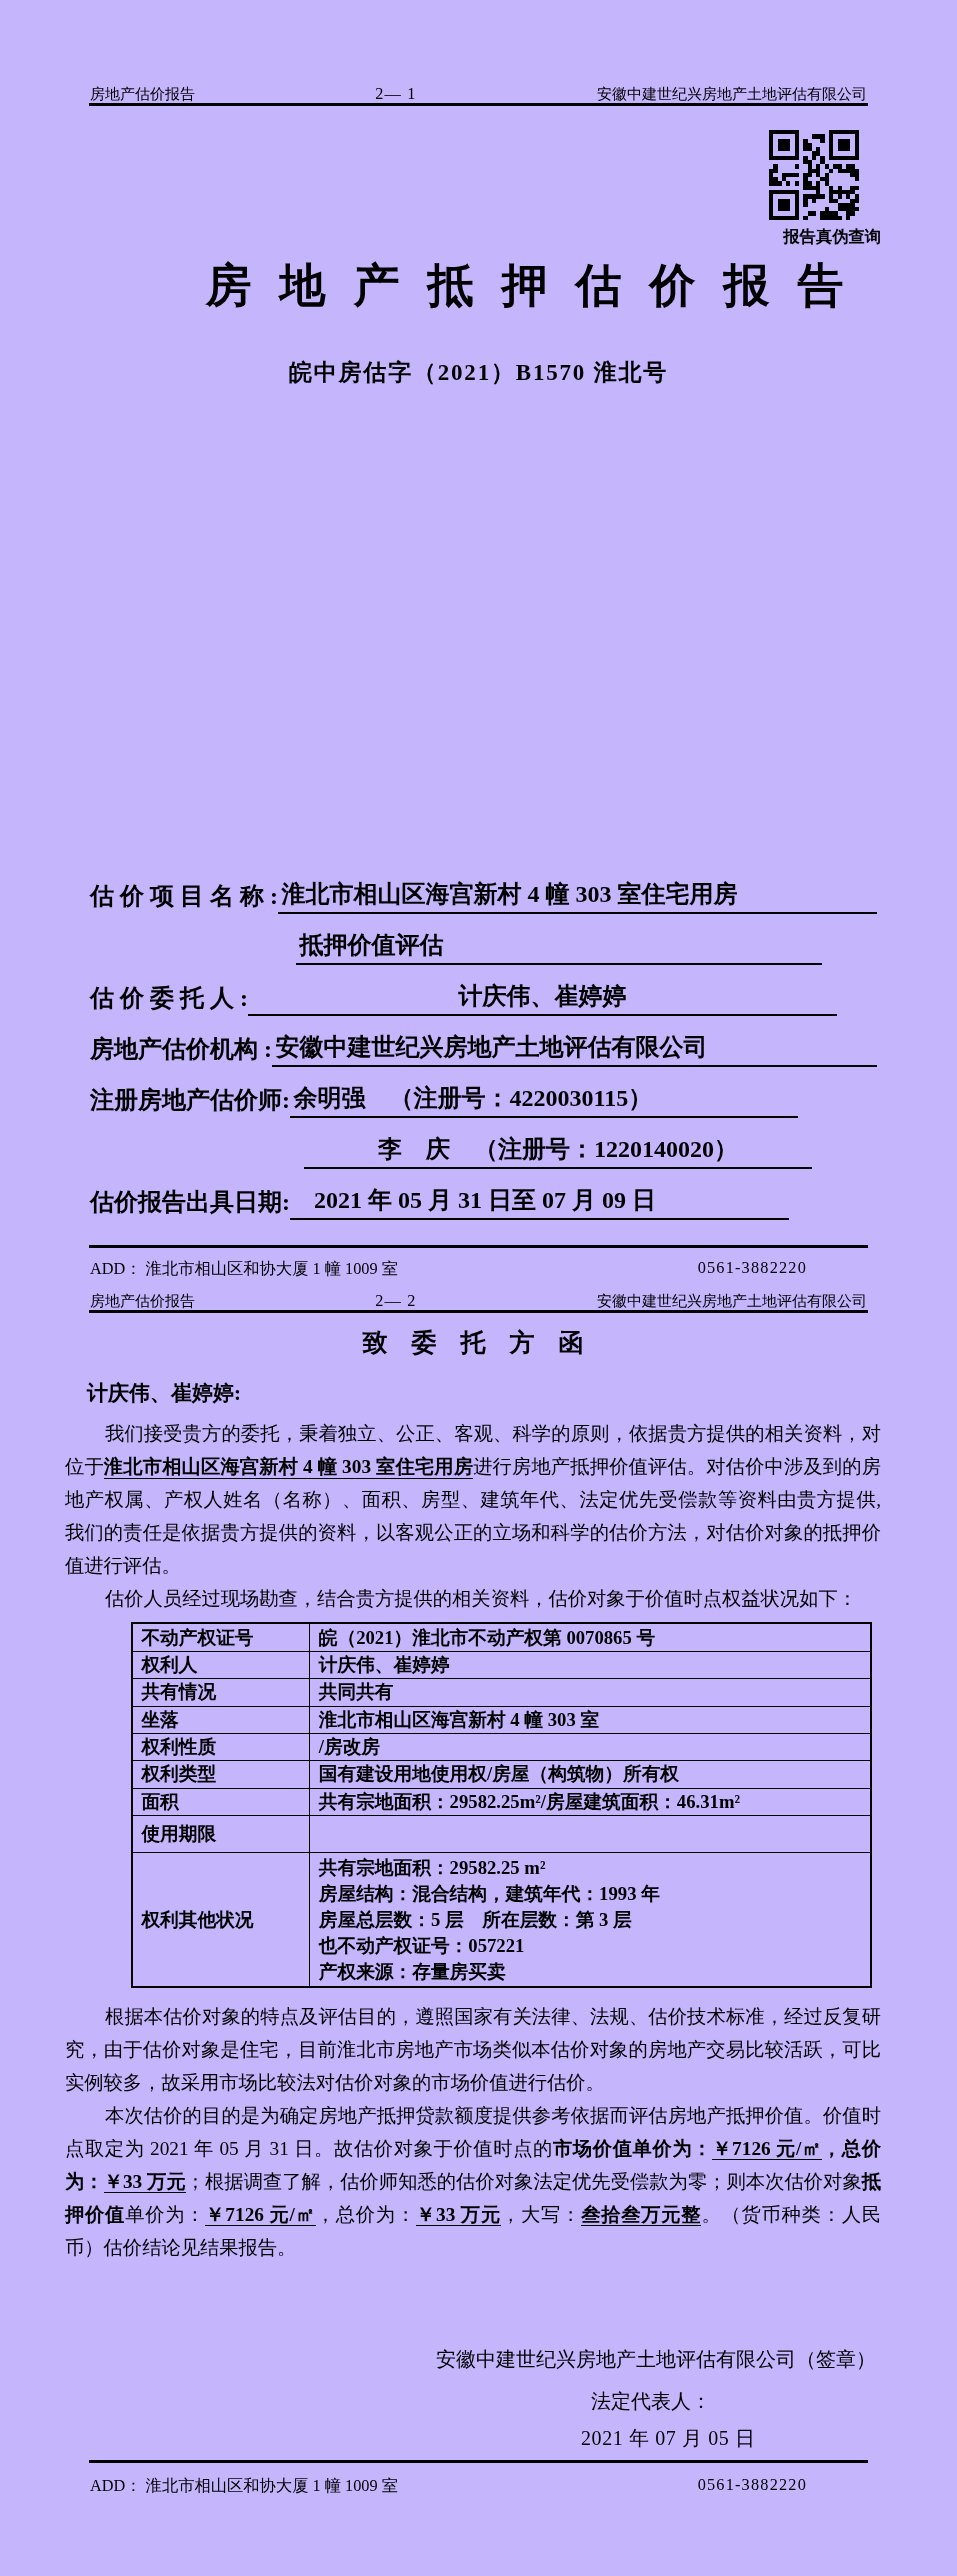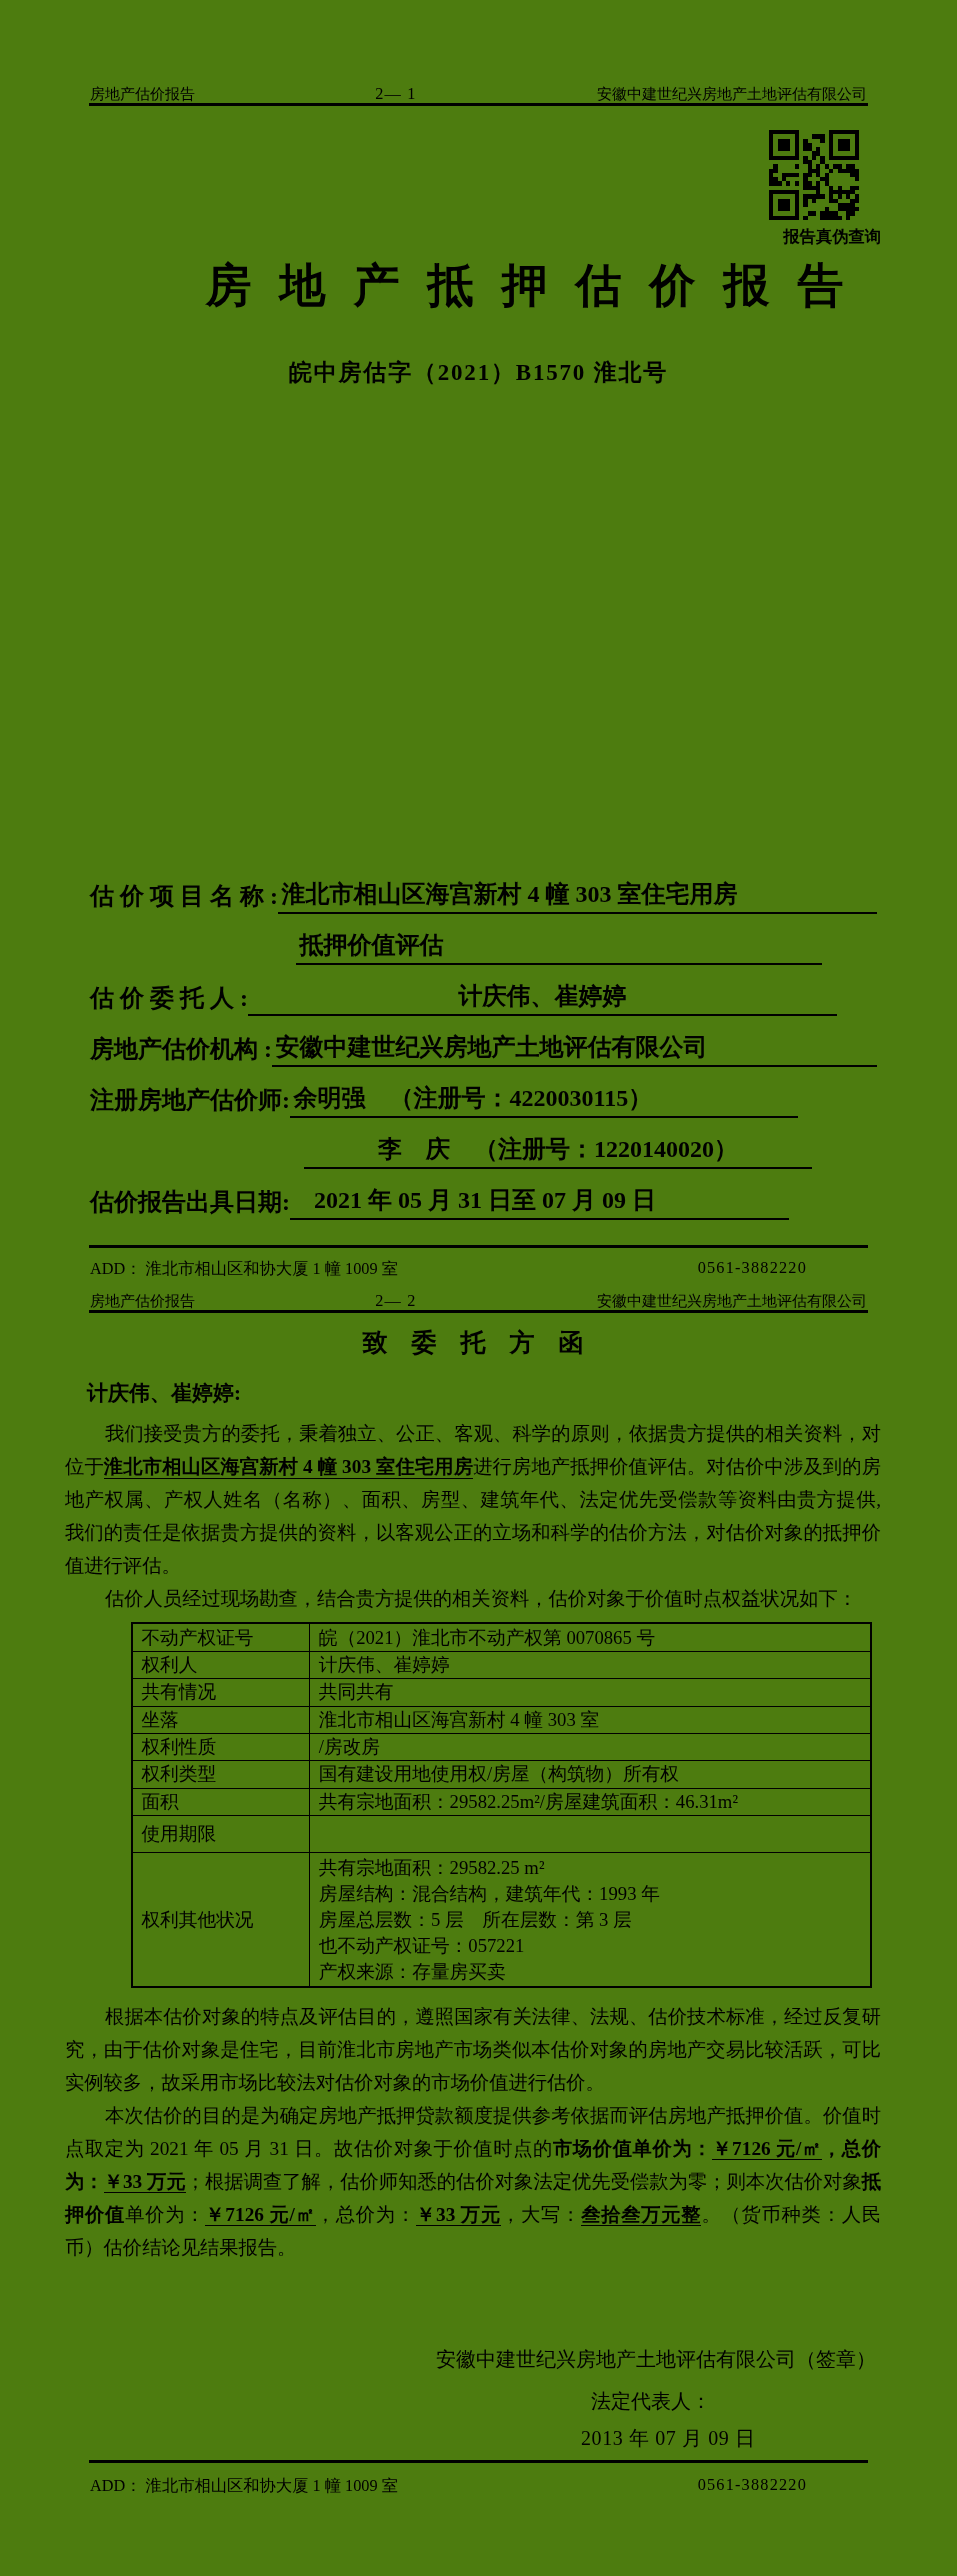--- a/index.html
+++ b/index.html
@@ -1,17 +1,17 @@
 <!DOCTYPE html>
 <html style="font-size:9.7px"><head>
 <meta charset="utf-8">
 <style>
   html,body{margin:0;padding:0;background:#ffffff;}
   .sheet{
-    position:relative;width:957px;height:2576px;background:#4d7c0f;
+    position:relative;width:957px;height:2576px;background:#c4b5fd;
     font-family:"Liberation Serif","DejaVu Serif",serif;color:#000;overflow:hidden;
   }
   
   .run-row{position:absolute;left:90px;right:90px;display:flex;justify-content:space-between;align-items:baseline;font-size:15px;}
   .run-center{font-size:16.3px;letter-spacing:1.2px;}
   .rule{position:absolute;left:89px;right:89px;height:3px;background:#000;}
   .foot-row{position:absolute;left:90px;right:90px;display:flex;justify-content:space-between;font-size:16.3px;gap:33px;}
   .foot-phone{margin-right:60px;letter-spacing:1.2px;}
   
   .qr-wrap{position:absolute;left:769px;top:130px;width:90px;height:90px;}
@@ -29,21 +29,21 @@
   .r6 .f-value{margin-left:214px;width:501px;text-align:center;}
   .r7 .f-value{width:471px;padding-left:24px;}
   
   .letter{position:absolute;left:65px;width:816px;top:1327px;font-size:19.3px;line-height:33px;}
   .letter-title{text-align:center;font-size:25px;font-weight:bold;letter-spacing:24px;text-indent:24px;line-height:31px;margin-bottom:20.5px;}
   .salutation{font-size:21px;font-weight:bold;margin:0 0 9.7px 22px;line-height:29px;}
   .para{text-align:justify;text-indent:40px;margin:0;}
   .u-bold{font-weight:bold;border-bottom:1.8px solid #000;padding-bottom:0.6px;}
   .b{font-weight:bold;}
   
-  table.cert{border-collapse:collapse;border:2.4px solid #000;margin:7.2px 0 12px 66px;width:741px;font-size:18.7px;line-height:24px;}
+  table.cert{border-collapse:collapse;border:2.4px solid #000;margin:7.2px 0 12px 66px;width:741px;font-size:18.7px;line-height:24px;font-weight:bold;}
   table.cert td{border:1.5px solid #000;padding:1.2px 6px 1.2px 8.4px;vertical-align:middle;}
   td.t-label{width:162px;}
   tr.row-blank td{height:34px;}
   .t-lines div{line-height:26px;}
   
   .signoff-company{position:absolute;left:65px;right:81px;top:2346px;text-align:right;font-size:20px;}
   .signoff-rep{position:absolute;left:591px;top:2388px;font-size:20px;}
   .signoff-date{position:absolute;left:581px;top:2425px;font-size:20px;letter-spacing:0.6px;}
 </style>
 </head>
@@ -388,21 +388,21 @@
       </tbody>
     </table>
 
     <p class="para">根据本估价对象的特点及评估目的，遵照国家有关法律、法规、估价技术标准，经过反复研究，由于估价对象是住宅，目前淮北市房地产市场类似本估价对象的房地产交易比较活跃，可比实例较多，故采用市场比较法对估价对象的市场价值进行估价。</p>
 
     <p class="para"><span>本次估价的目的是为确定房地产抵押贷款额度提供参考依据而评估房地产抵押价值。价值时点取定为 2021 年 05 月 31 日。故估价对象于价值时点的</span><span class="b">市场价值单价为：</span><span class="u-bold">￥7126 元/㎡</span><span class="b">，总价为：</span><span class="u-bold">￥33 万元</span><span>；根据调查了解，估价师知悉的估价对象法定优先受偿款为零；则本次估价对象</span><span class="b">抵押价值</span><span>单价为：</span><span class="u-bold">￥7126 元/㎡</span><span>，总价为：</span><span class="u-bold">￥33 万元</span><span>，大写：</span><span class="u-bold">叁拾叁万元整</span><span>。（货币种类：人民币）估价结论见结果报告。</span></p>
   </div>
 
   <div class="signoff-company">安徽中建世纪兴房地产土地评估有限公司（签章）</div>
   <div class="signoff-rep">法定代表人：</div>
-  <div class="signoff-date">2013 年 07 月 09 日</div>
+  <div class="signoff-date">2021 年 07 月 05 日</div>
 
   <div class="rule" style="top:2460px;"></div>
   <div class="foot-row" style="top:2475px;">
     <span>ADD： 淮北市相山区和协大厦 1 幢 1009 室</span>
     <span class="foot-phone">0561-3882220</span>
   </div>
 
 </div>
 
 

